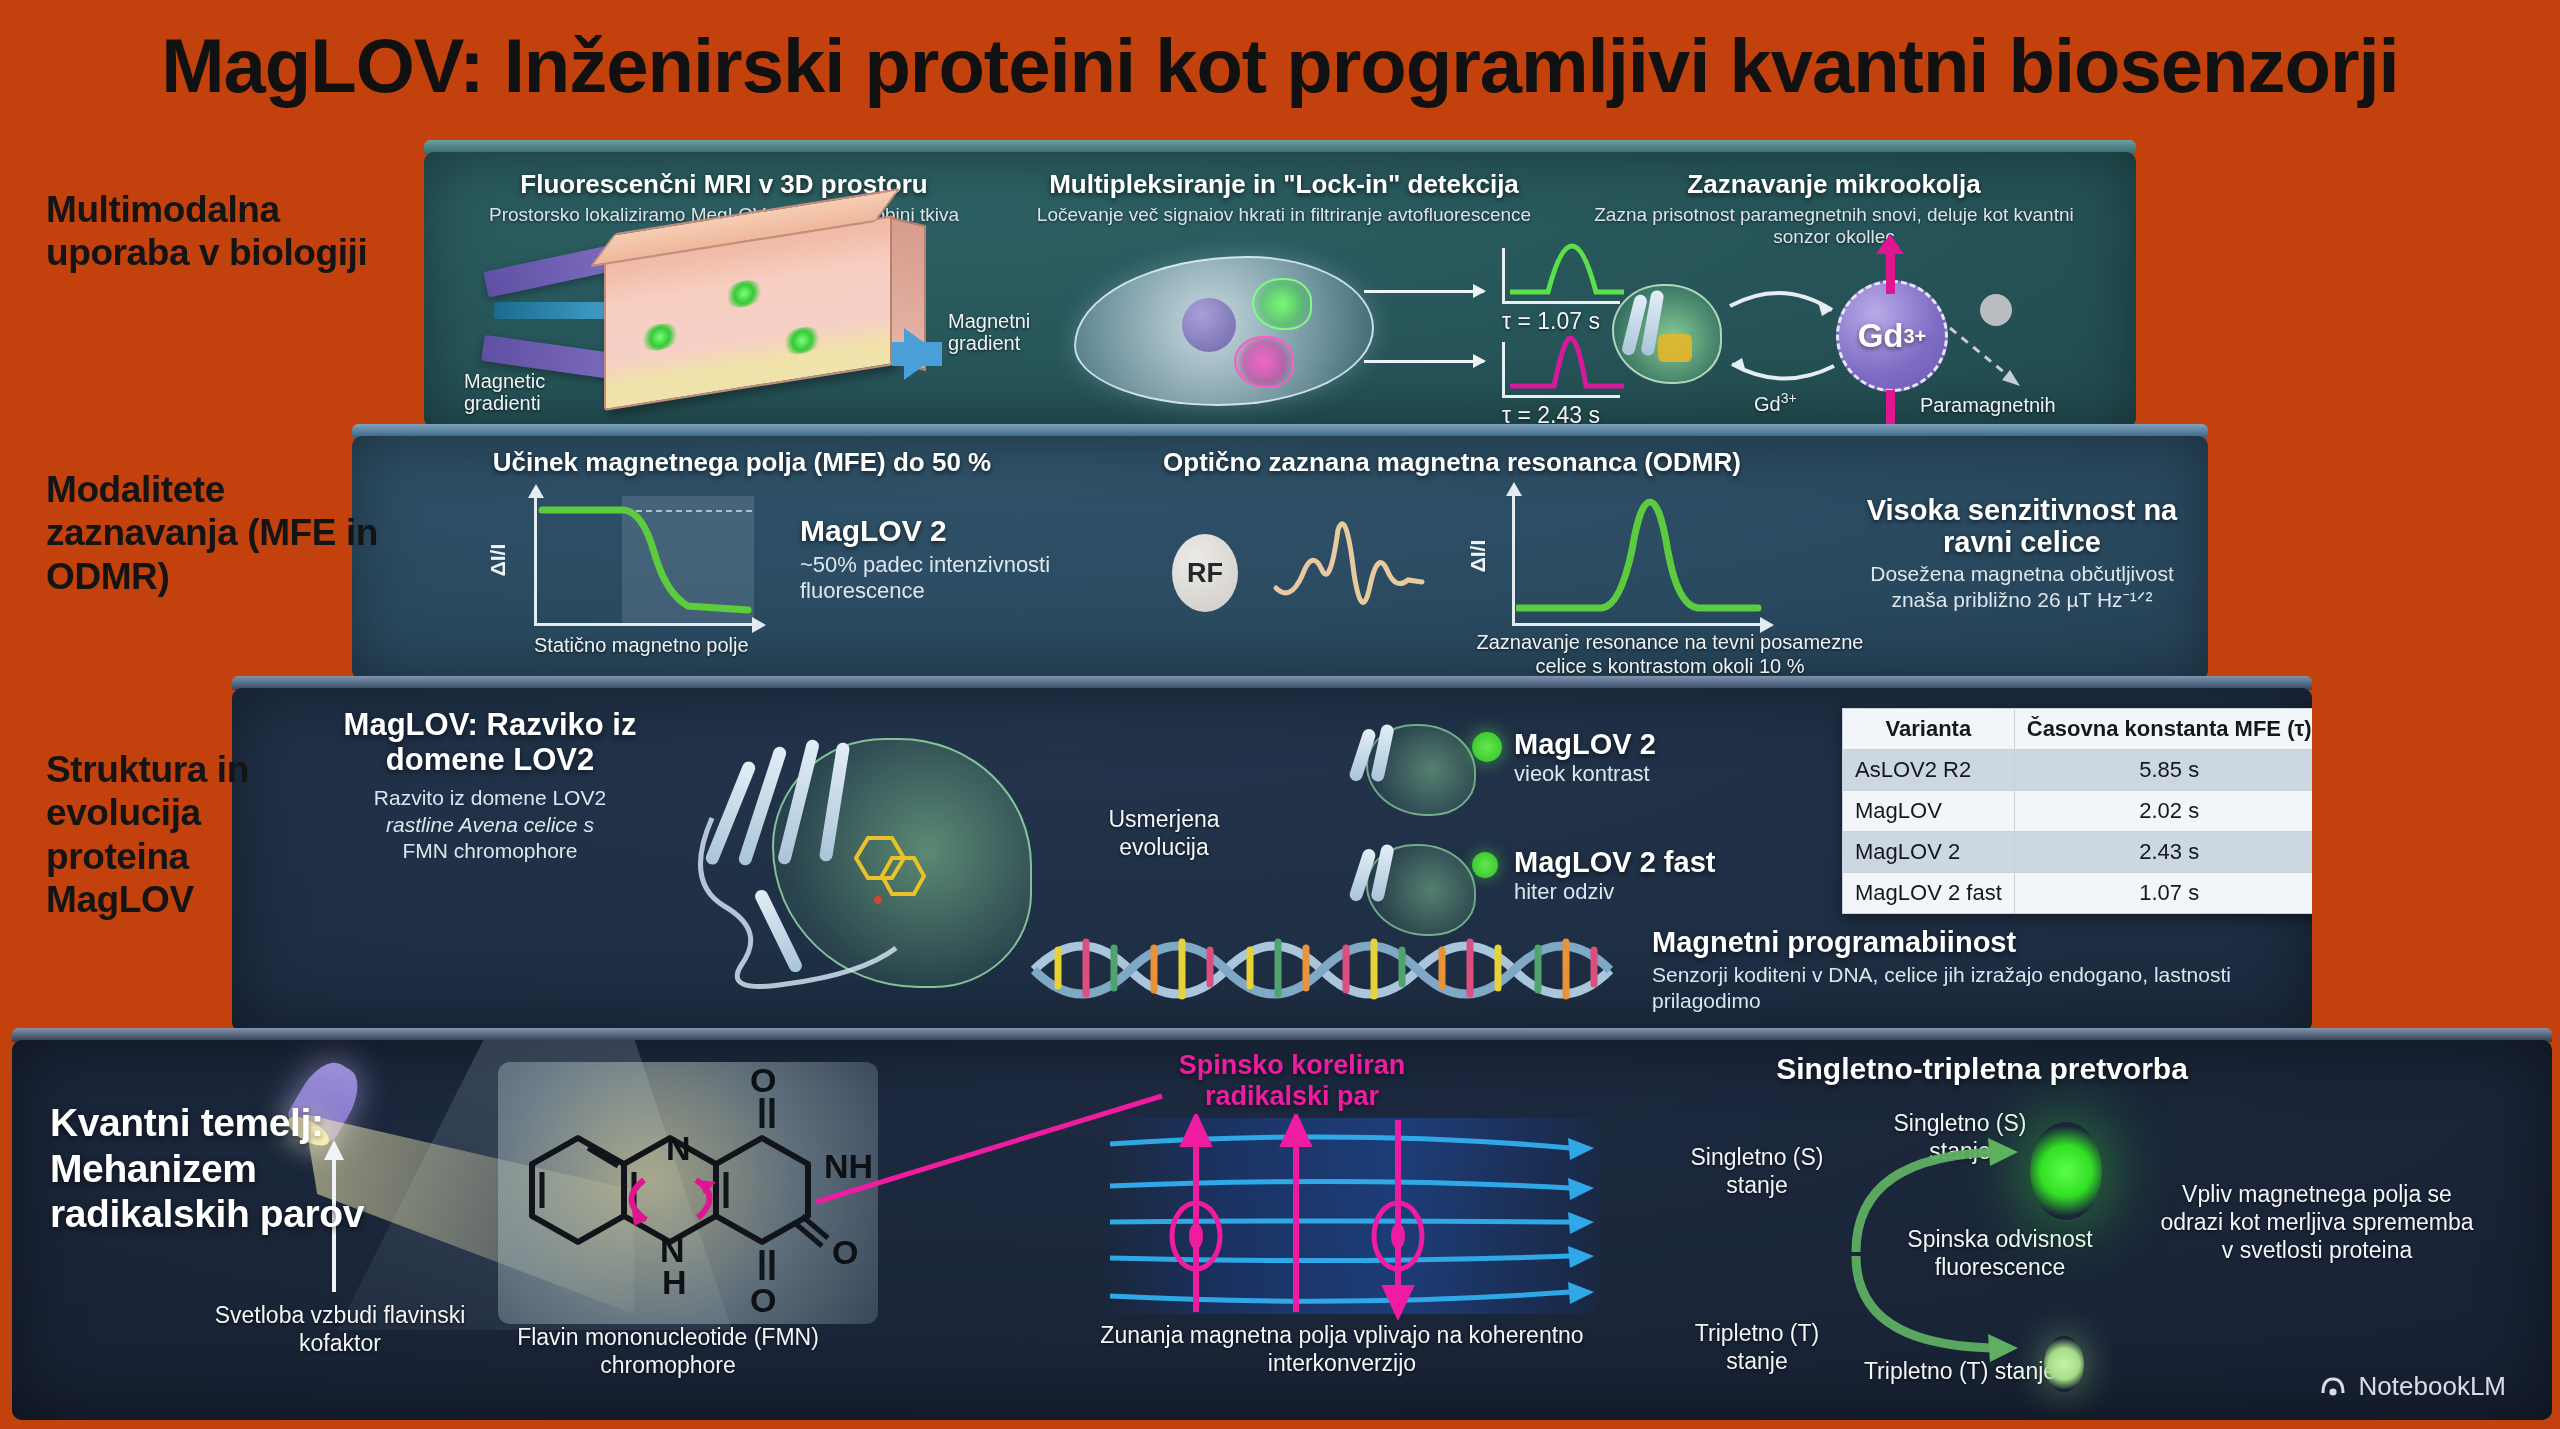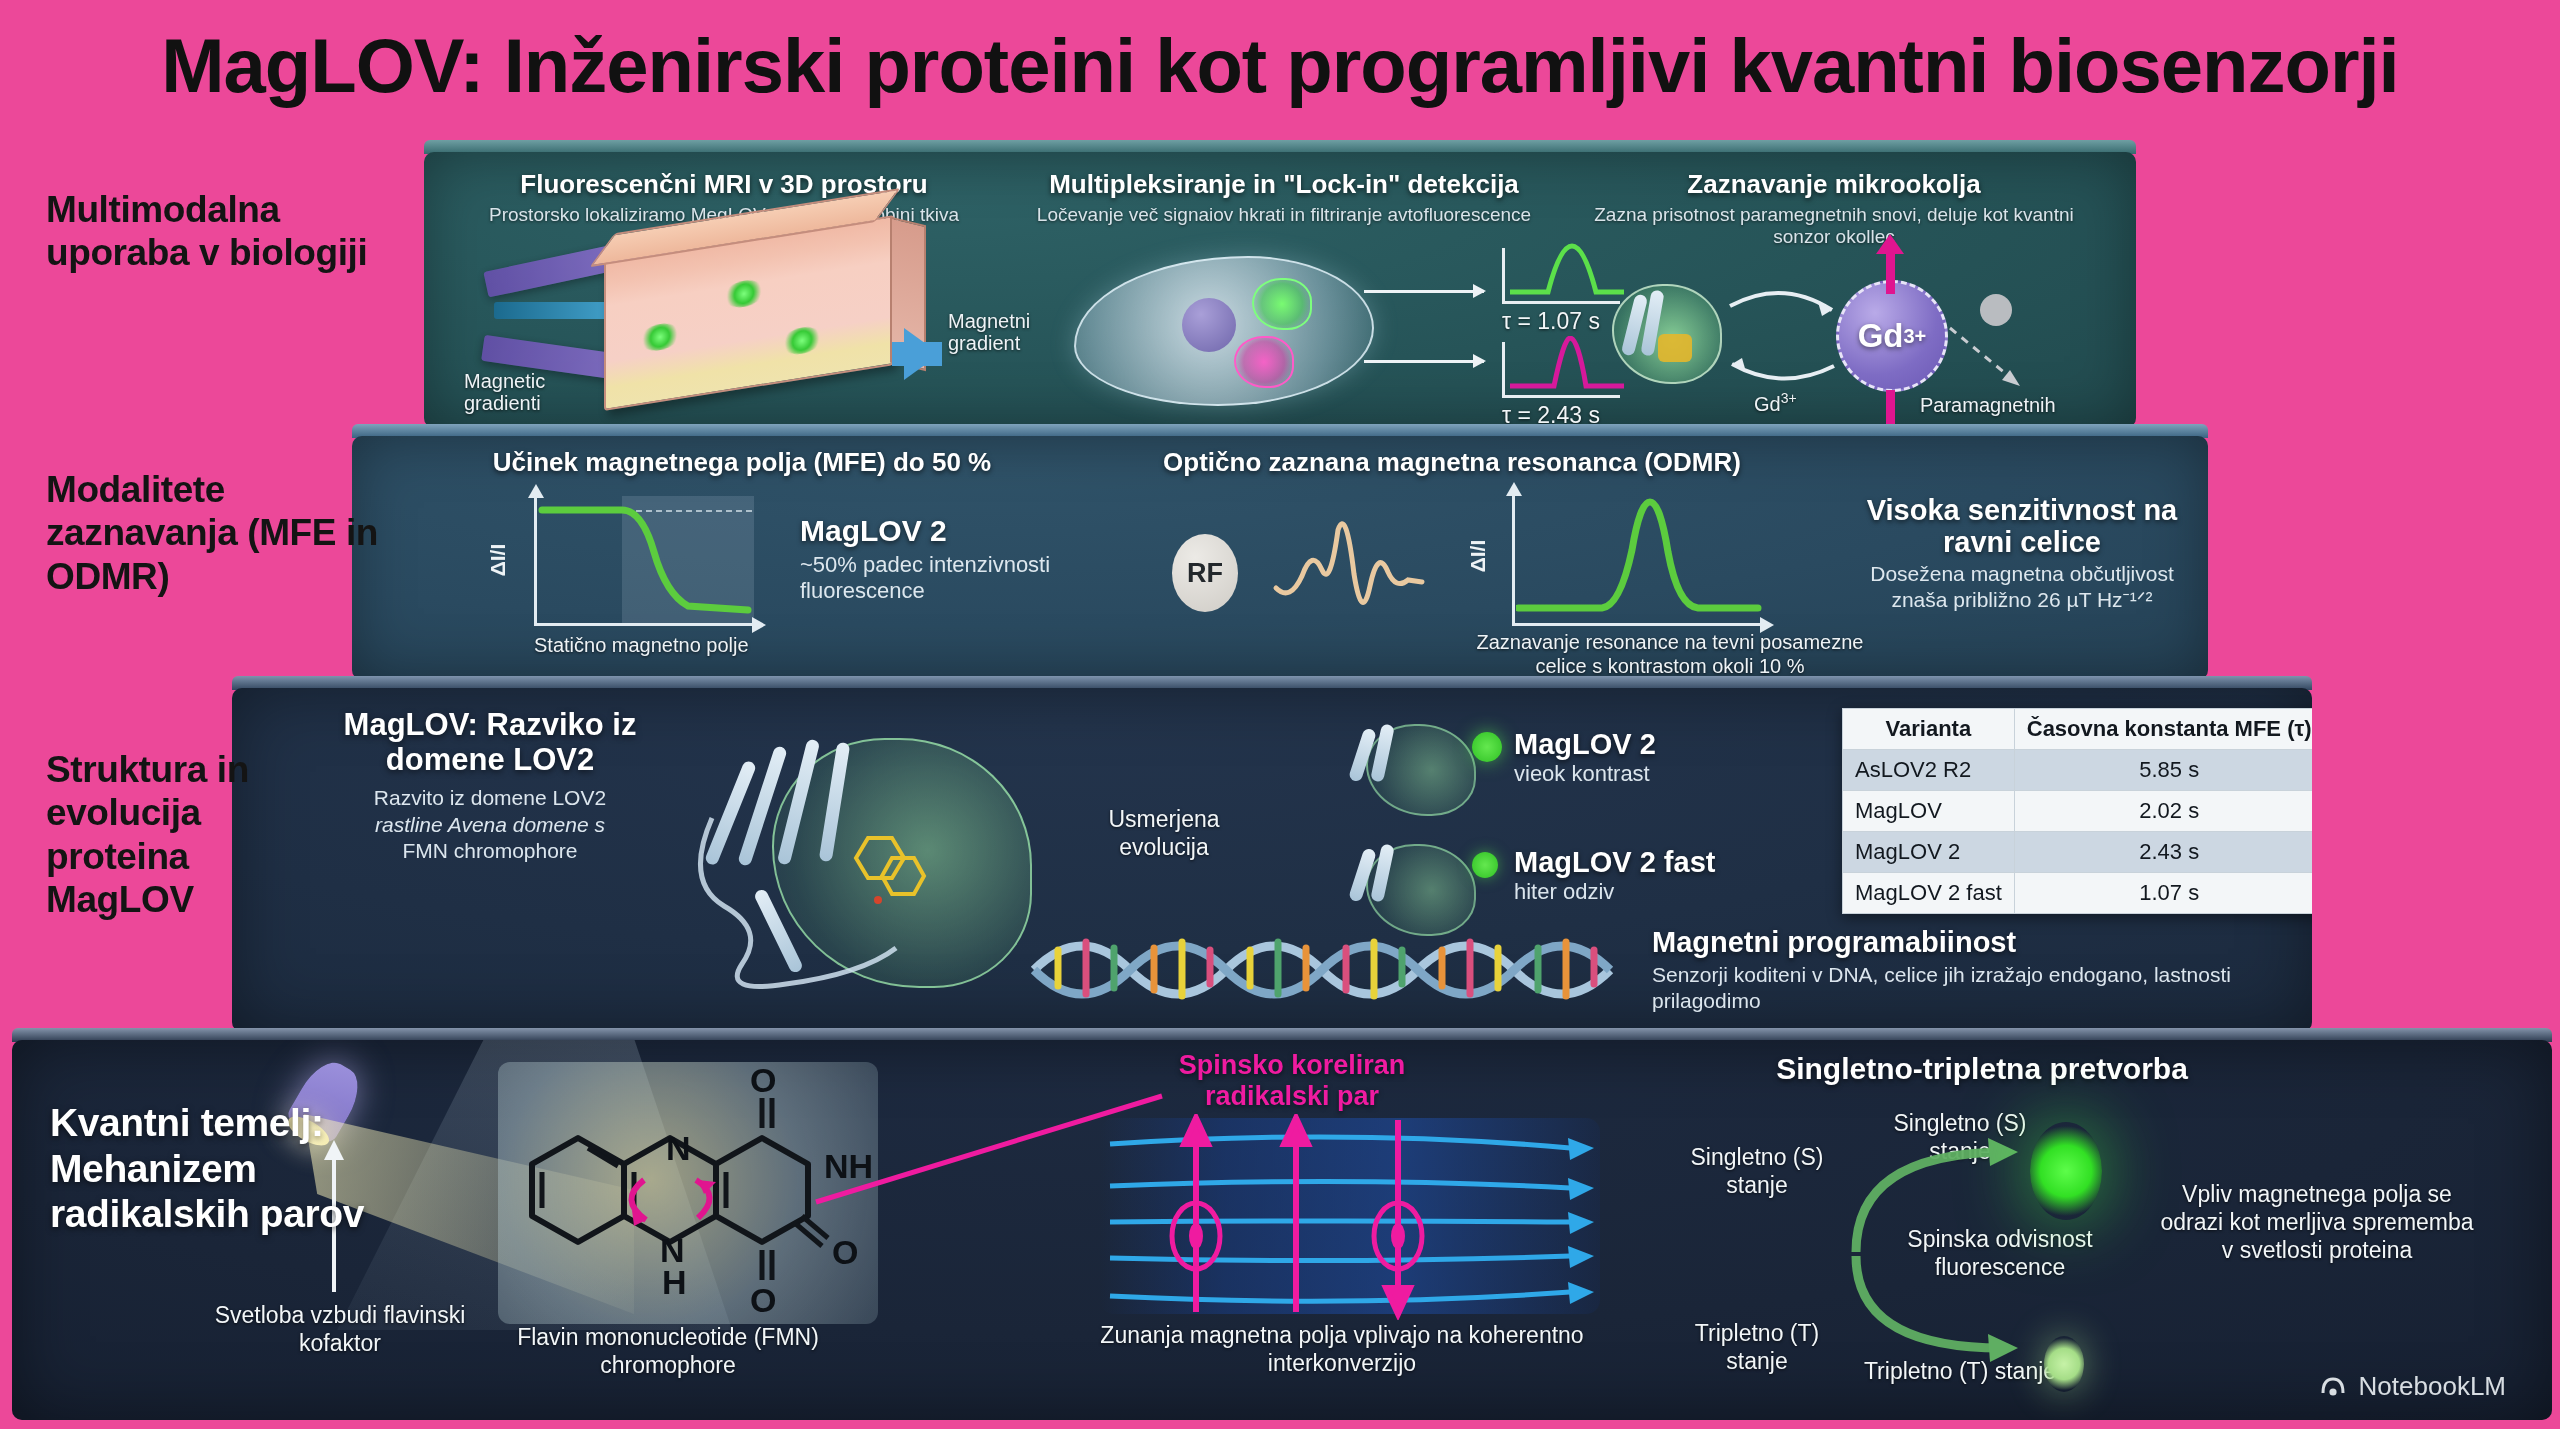--- a/index.html
+++ b/index.html
@@ -2,21 +2,21 @@
 <html><head>
 <meta charset="utf-8">
 <style>
   * { box-sizing: border-box; margin: 0; padding: 0; }
   html, body {
     width: 2560px; height: 1429px;
     background: #f2f2f0;
     font-family: "Liberation Sans", sans-serif;
     overflow: hidden;
   }
-  #stage { position: relative; width: 2560px; height: 1429px; background: #ec4899; }
+  #stage { position: relative; width: 2560px; height: 1429px; background: #c2410c; }
 
   
   .title {
     position: absolute; top: 22px; left: 0; width: 2560px;
     text-align: center;
     font-size: 76px; font-weight: bold; color: #111;
     letter-spacing: -1px;
     white-space: nowrap;
   }
 
@@ -416,21 +416,21 @@
   <div class="tierlabel" id="lbl2">Modalitete zaznavanja (MFE in ODMR)</div>
 
   <div class="tier" id="tier3">
     <div class="edge"></div>
     <div class="face">
 
       <div class="abs ctr" style="left:48px; top:20px; width:420px;">
         <div style="font-size:31px; font-weight:bold; color:#fff; text-shadow:0 2px 6px rgba(0,0,0,.6); line-height:1.12;">MagLOV: Razviko iz domene LOV2</div>
         <div style="font-size:21px; color:#dce6ee; line-height:1.25; margin-top:8px;">
           <span>Razvito iz domene LOV2</span><br>
-          <em>rastline Avena domene s</em><br>
+          <em>rastline Avena celice s</em><br>
           <span>FMN chromophore</span>
         </div>
       </div>
 
       <div class="abs" style="left:420px; top:30px; width:420px; height:290px;">
         <div class="abs" style="left:120px; top:20px; width:260px; height:250px; border-radius:46% 54% 40% 60%;
              background: radial-gradient(circle at 60% 45%, rgba(150,225,160,.5), rgba(95,175,120,.18) 65%, rgba(80,160,110,0));
              border:2px solid rgba(160,235,175,.75);"></div>
         <div class="helix-bar" style="left:72px; top:40px; height:110px; transform:rotate(22deg);"></div>
         <div class="helix-bar" style="left:104px; top:26px; height:124px; transform:rotate(18deg);"></div>

